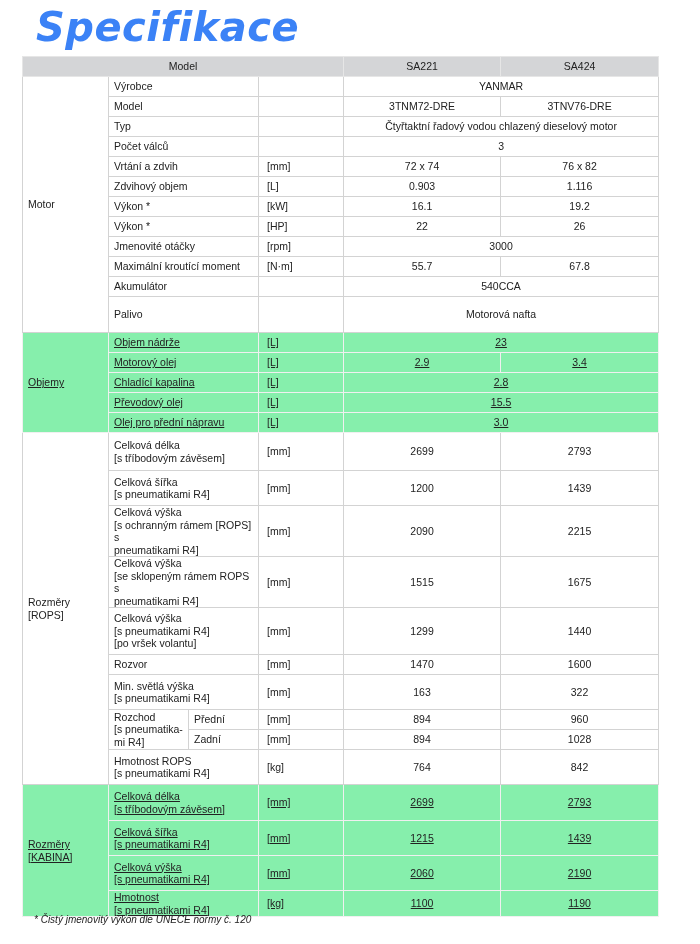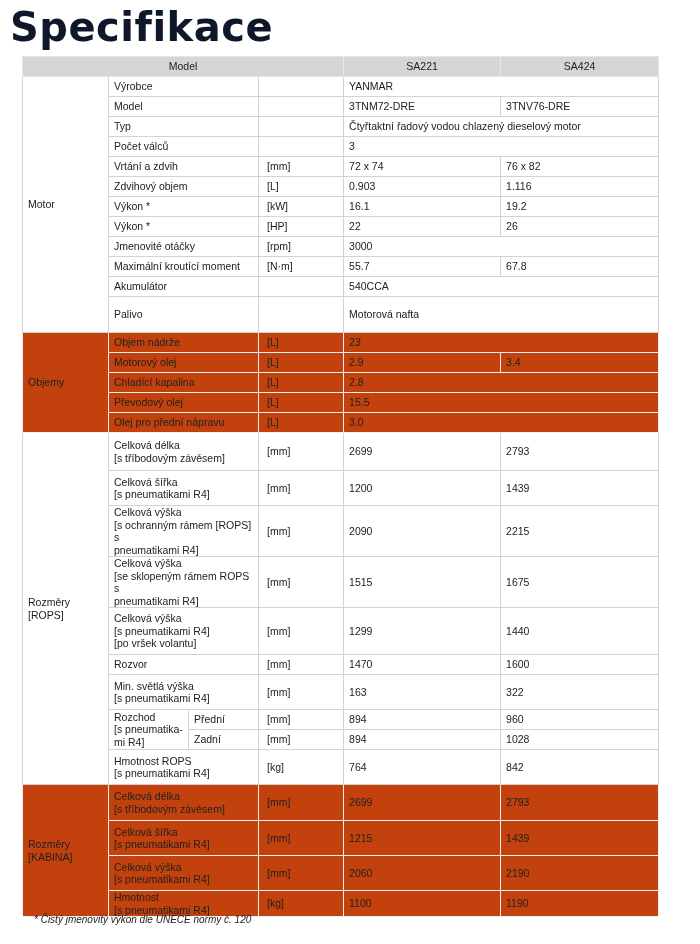--- a/index.html
+++ b/index.html
@@ -1,30 +1,30 @@
 <!DOCTYPE html>
 <html><head>
 <meta charset="utf-8">
 <style>
   html, body { margin: 0; padding: 0; background: #ffffff; }
   body { width: 700px; height: 944px; position: relative; overflow: hidden;
          font-family: "Liberation Sans", sans-serif; color: #222; }
-  .title { position: absolute; left: 10px; top: 4px; font-size: 40px; font-weight: bold;
-           color: #0f172a; letter-spacing: 0.5px;
+  .title { position: absolute; left: 36px; top: 4px; font-size: 40px; font-weight: bold;
+           font-style: italic; color: #3b82f6; letter-spacing: 0.5px;
            font-family: "DejaVu Sans", sans-serif; }
   table.spec { position: absolute; left: 22px; top: 56px; border-collapse: collapse;
                table-layout: fixed; width: 636px; font-size: 10.5px; }
   table.spec td, table.spec th { border: 1px solid #d3d3d3; padding: 0 5px; vertical-align: middle;
                line-height: 12.5px; font-weight: normal; }
   table.spec th { background: #d4d5d7; text-align: center; height: 19px; border-color: #e6e6e6; }
   .grp { text-align: left; }
   .lbl { text-align: left; }
   .unit { text-align: left; padding-left: 8px !important; }
-  .val { }
-  tr.shade td { background: #c2410c; border-color: #f0f0f0; }
+  .val { text-align: center; }
+  tr.shade td { background: #86efac; border-color: #f0f0f0; text-decoration: underline; }
   .footnote { position: absolute; left: 22px; top: 914px; font-size: 10px; font-style: italic; color: #222; padding-left: 12px; }
 </style>
 </head>
 <body>
 
 <div class="title">Specifikace</div>
 
 <table class="spec">
   <colgroup>
     <col style="width:86px">

